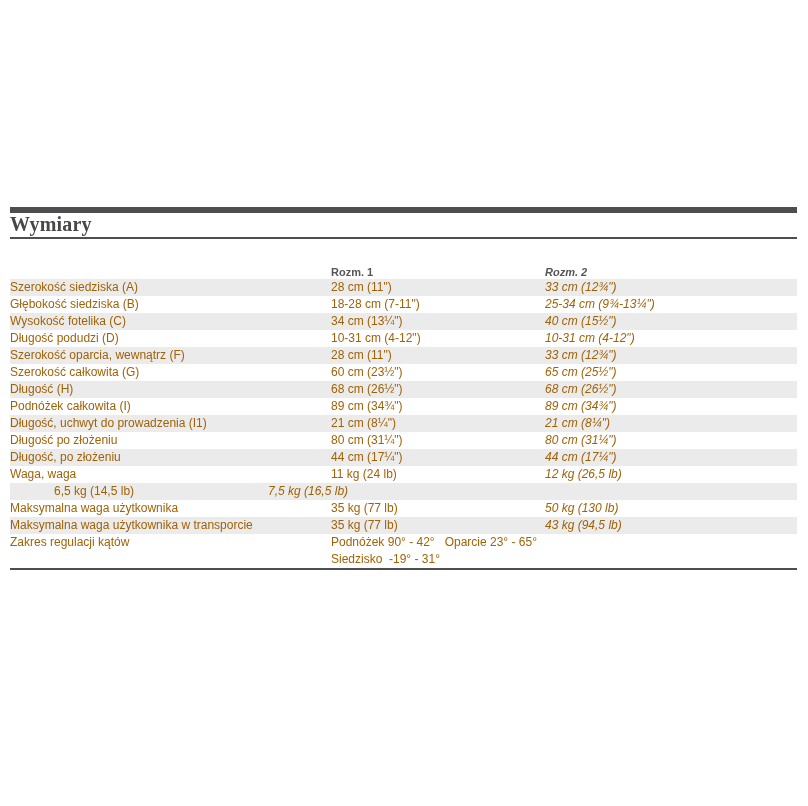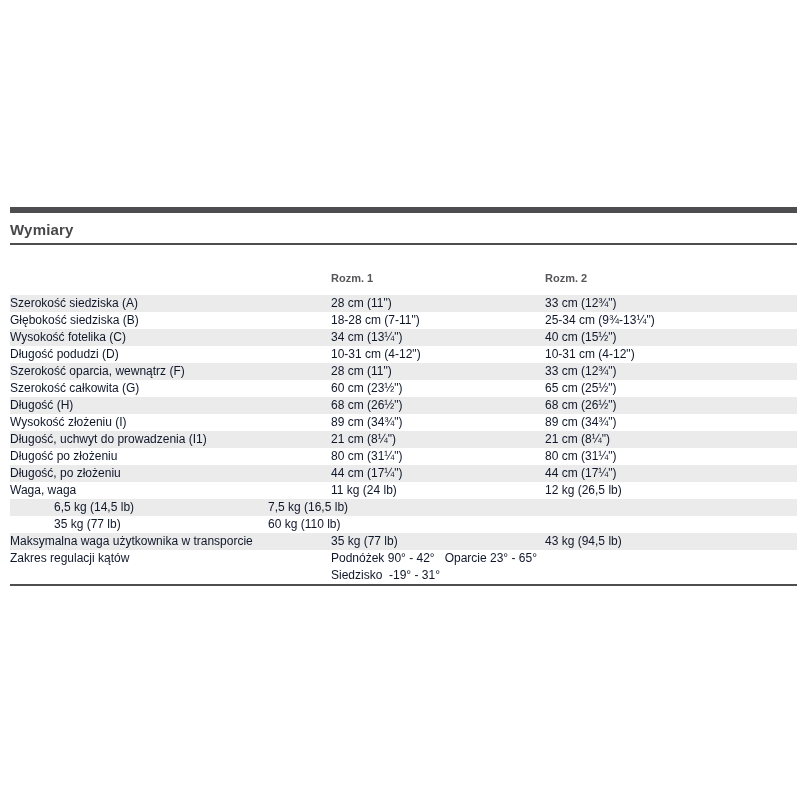--- a/index.html
+++ b/index.html
@@ -22,58 +22,58 @@
     position: absolute;
     top: 207px;
     left: 10px;
     width: 787px;
   }
   .top-bar {
     height: 6px;
     background: #4e4e50;
   }
   .section-title {
-    margin-top: 7px;
+    margin-top: 1px;
     height: 20px;
     line-height: 20px;
-    font-size: 15px;
+    font-size: 20px;
     font-weight: bold;
     color: #48484a;
     letter-spacing: 0.2px;
+    font-family: Liberation Serif, serif;
   }
   .rule {
     margin-top: 3px;
     height: 2px;
     background: #4e4e50;
   }
   .col-headers {
     margin-top: 26px;
     display: flex;
     font-size: 11px;
     font-weight: bold;
     color: #55565a;
     line-height: 14px;
   }
   .rows {
-    margin-top: 10px;
     font-size: 12px;
-    color: #0f172a;
+    color: #a16207;
   }
   .row {
     display: flex;
     min-height: 17px;
     line-height: 17px;
   }
   .row:nth-child(odd) {
     background: #ebebeb;
   }
   .cell { display: block; }
   .cell.label { width: 277px; flex: 0 0 277px; }
   .cell.size1 { width: 258px; flex: 0 0 258px; white-space: pre-wrap; padding-left: 44px; }
-  .cell.size2 { flex: 1 1 auto; }
+  .cell.size2 { flex: 1 1 auto; font-style: italic; }
   .bottom-rule {
     height: 2px;
     background: #4e4e50;
   }
 </style>
 </head>
 <body>
 
 <div class="page">
   <div class="content">
@@ -120,21 +120,21 @@
         <span class="cell label">Szerokość całkowita (G)</span>
         <span class="cell size1">60 cm (23½")</span>
         <span class="cell size2">65 cm (25½")</span>
       </div>
       <div class="row">
         <span class="cell label">Długość (H)</span>
         <span class="cell size1">68 cm (26½")</span>
         <span class="cell size2">68 cm (26½")</span>
       </div>
       <div class="row">
-        <span class="cell label">Wysokość złożeniu (I)</span>
+        <span class="cell label">Podnóżek całkowita (I)</span>
         <span class="cell size1">89 cm (34¾")</span>
         <span class="cell size2">89 cm (34¾")</span>
       </div>
       <div class="row">
         <span class="cell label">Długość, uchwyt do prowadzenia (I1)</span>
         <span class="cell size1">21 cm (8¼")</span>
         <span class="cell size2">21 cm (8¼")</span>
       </div>
       <div class="row">
         <span class="cell label">Długość po złożeniu</span>
@@ -149,22 +149,23 @@
       <div class="row">
         <span class="cell label">Waga, waga</span>
         <span class="cell size1">11 kg (24 lb)</span>
         <span class="cell size2">12 kg (26,5 lb)</span>
       </div>
       <div class="row">
         <span class="cell size1">6,5 kg (14,5 lb)</span>
         <span class="cell size2">7,5 kg (16,5 lb)</span>
       </div>
       <div class="row">
+        <span class="cell label">Maksymalna waga użytkownika</span>
         <span class="cell size1">35 kg (77 lb)</span>
-        <span class="cell size2">60 kg (110 lb)</span>
+        <span class="cell size2">50 kg (130 lb)</span>
       </div>
       <div class="row">
         <span class="cell label">Maksymalna waga użytkownika w transporcie</span>
         <span class="cell size1">35 kg (77 lb)</span>
         <span class="cell size2">43 kg (94,5 lb)</span>
       </div>
       <div class="row">
         <span class="cell label">Zakres regulacji kątów</span>
         <span class="cell size1">Podnóżek 90° - 42°   Oparcie 23° - 65°
 Siedzisko  -19° - 31°</span>

